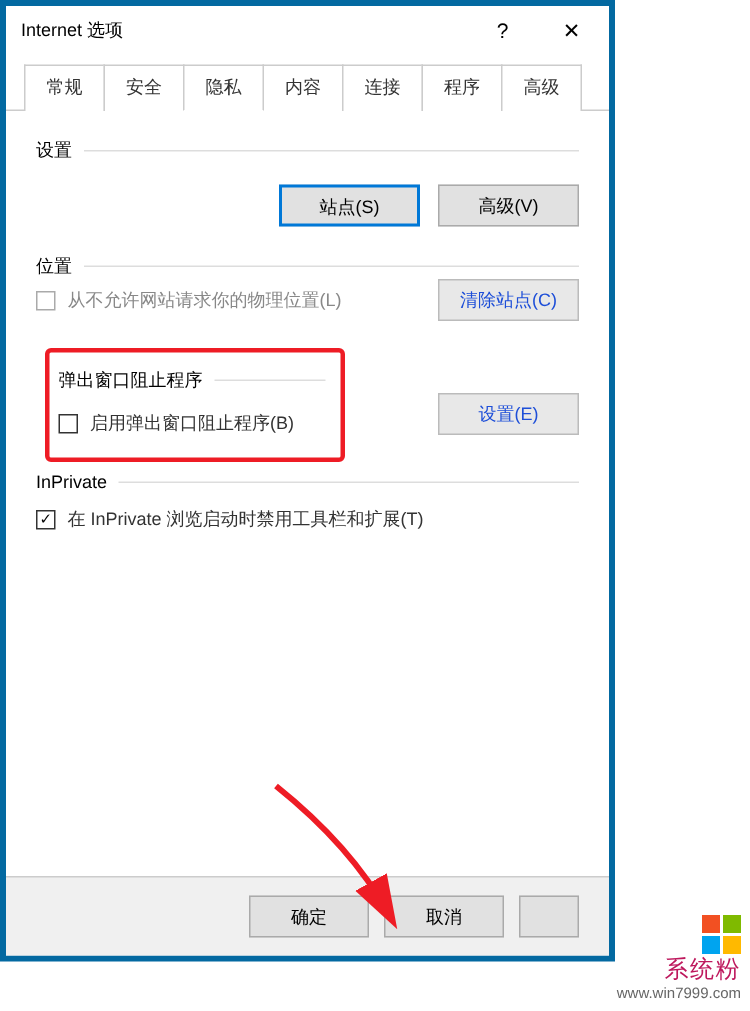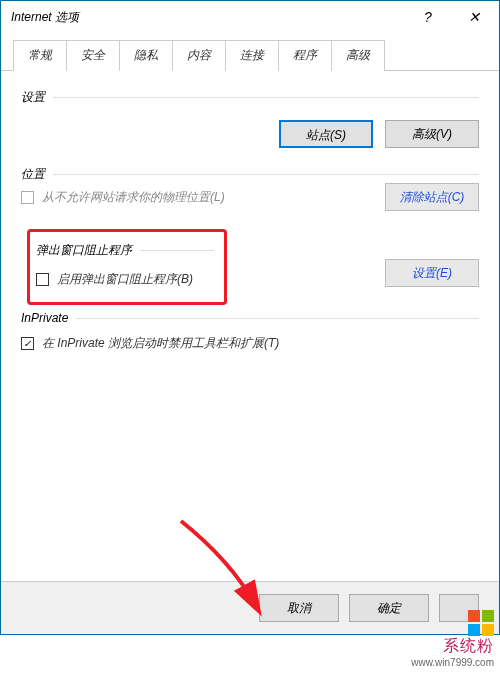--- a/index.html
+++ b/index.html
@@ -6,25 +6,24 @@
     body {
       font-family: "Microsoft YaHei", "Segoe UI", sans-serif;
       font-size: 12px;
       background: #fff;
       width: 500px;
       height: 674px;
       position: relative;
       overflow: hidden;
     }
     .dialog {
-      width: 500px;
-      border: 1px solid #0369a1;
+      width: 410px;
+      border: 4px solid #0369a1;
       background: #fff;
       position: relative;
-      font-style: italic;
     }
     .titlebar {
       height: 32px;
       display: flex;
       align-items: center;
       padding: 0 2px 0 10px;
       background: #fff;
     }
     .titlebar-title { flex: 1; font-size: 12px; color: #000; }
     .titlebar-btn {
@@ -223,22 +222,22 @@
   <svg class="arrow" width="120" height="120">
     <defs>
       <marker id="ah" markerWidth="10" markerHeight="10" refX="6" refY="3" orient="auto">
         <path d="M0,0 L0,6 L9,3 z" fill="#ee1c25"></path>
       </marker>
     </defs>
     <path d="M10,10 Q60,50 85,95" stroke="#ee1c25" stroke-width="4" fill="none" marker-end="url(#ah)"></path>
   </svg>
 
   <div class="bottom-bar">
+    <div class="btn">确定</div>
     <div class="btn">取消</div>
-    <div class="btn">确定</div>
     <div class="btn" style="min-width:40px;"></div>
   </div>
 </div>
 
 <div class="watermark">
   <div class="ms-logo">
       <span></span>
       <span></span>
       <span></span>
       <span></span>

